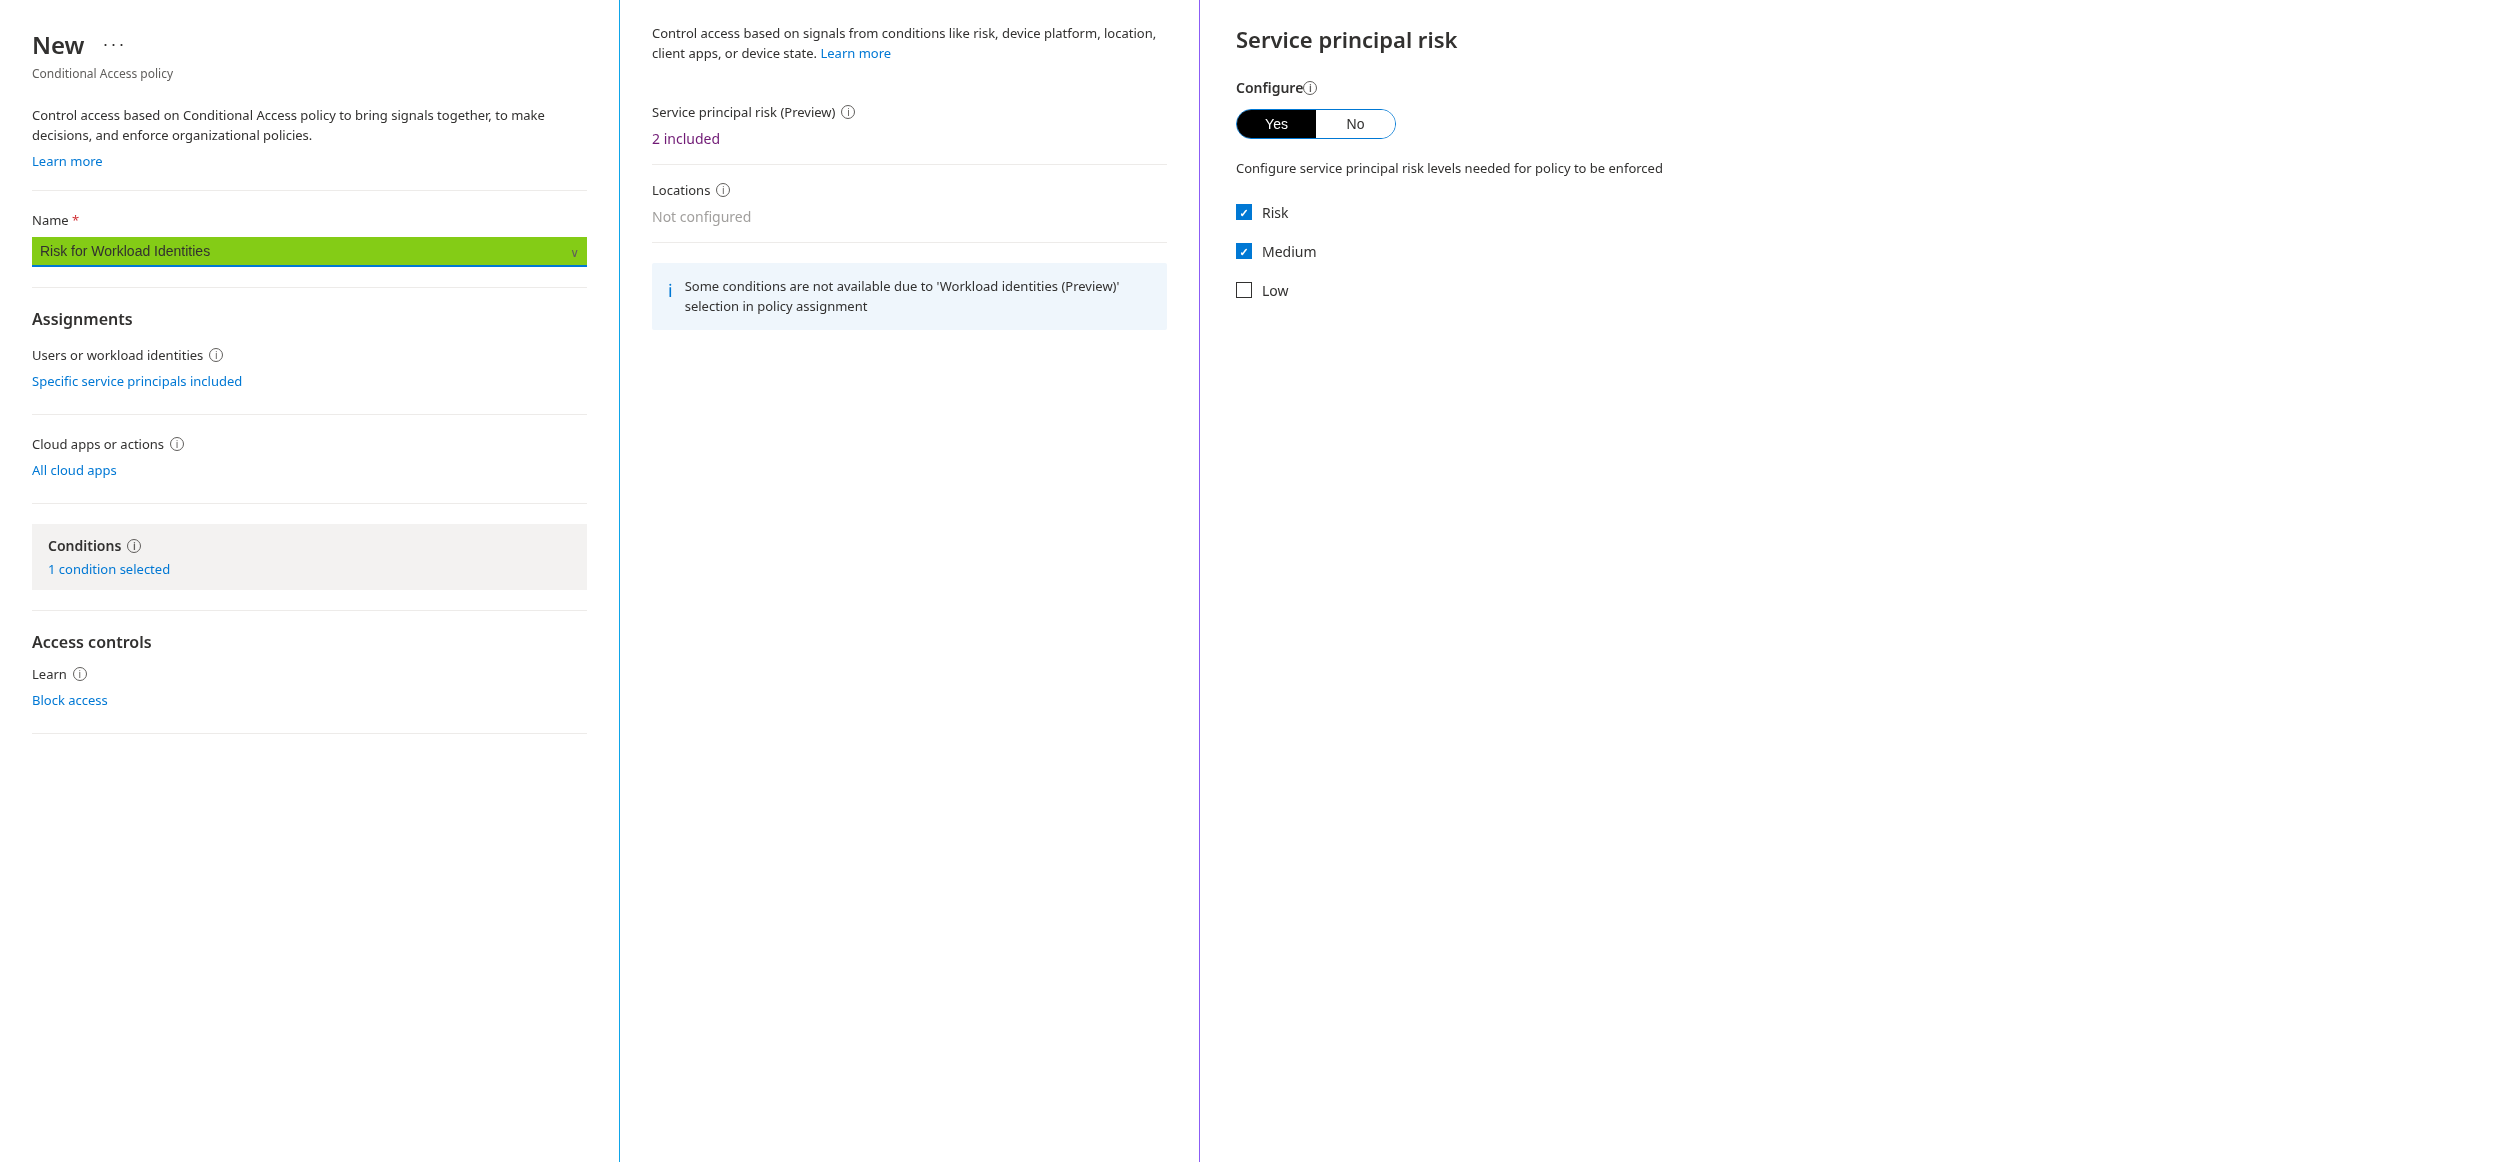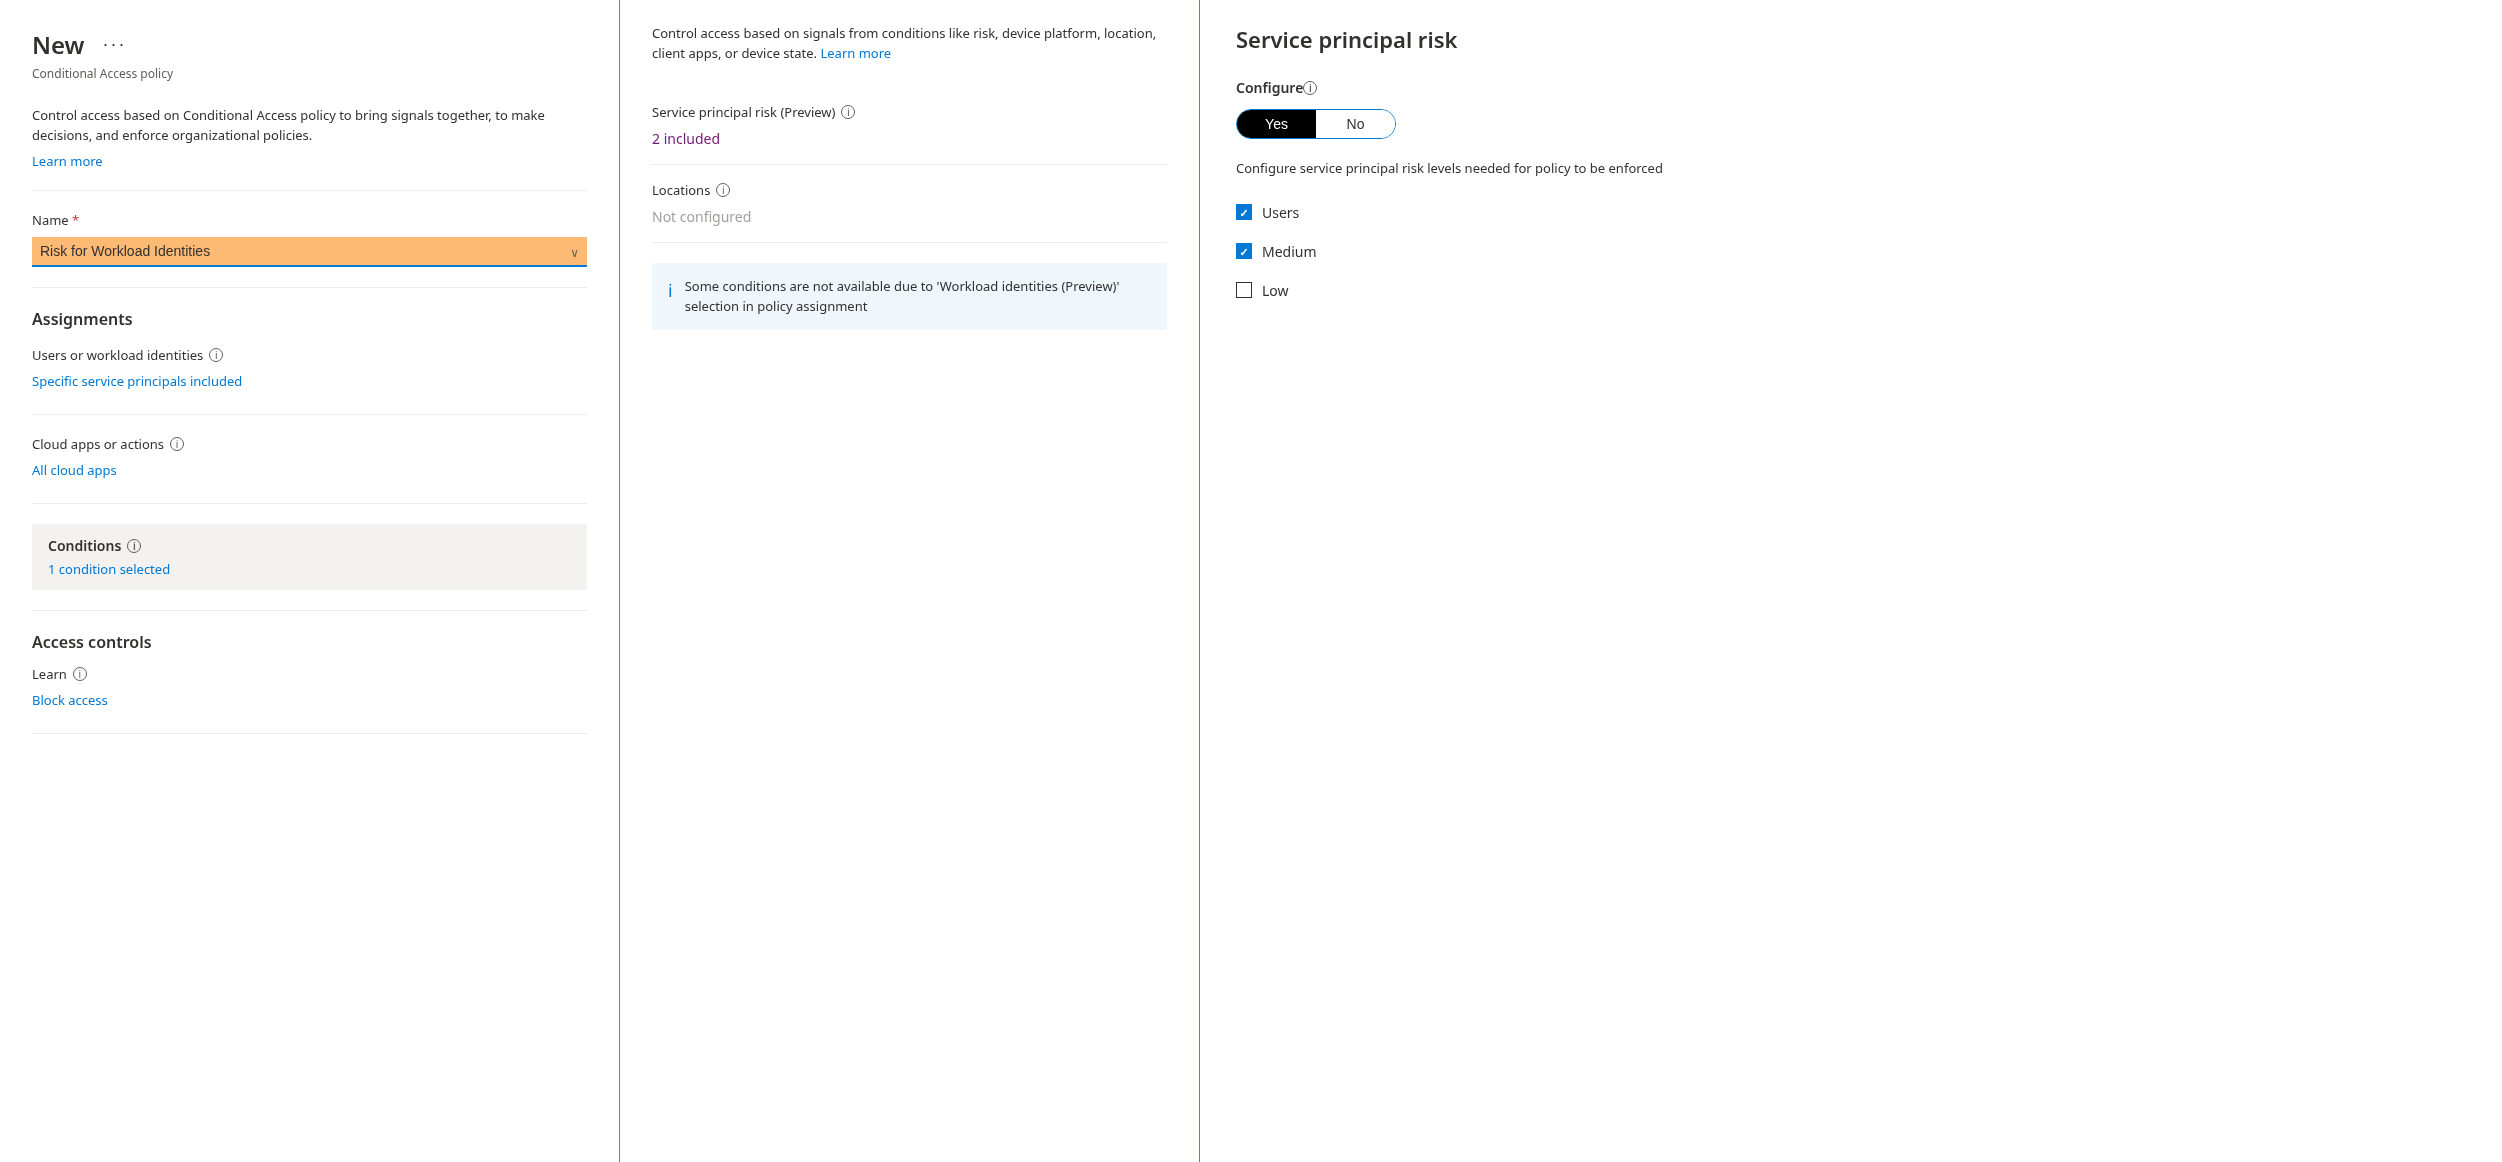--- a/index.html
+++ b/index.html
@@ -71,21 +71,21 @@
       margin-bottom: 20px;
     }
 
     .text-input {
       width: 100%;
       border: none;
       border-bottom: 2px solid #0078d4;
       padding: 6px 30px 6px 8px;
       font-size: 14px;
       color: #323130;
-      background: #fdba74;
+      background: #84cc16;
       outline: none;
     }
 
     .chevron-icon {
       position: absolute;
       right: 8px;
       top: 50%;
       transform: translateY(-50%);
       color: #605e5c;
       font-size: 12px;
@@ -427,21 +427,21 @@
   <div class="toggle-group">
     <button class="toggle-btn active">Yes</button>
     <button class="toggle-btn inactive">No</button>
   </div>
 
   <p class="configure-desc">Configure service principal risk levels needed for policy to be enforced</p>
 
   <div id="checkboxes-container">
       <div class="checkbox-item">
         <div class="checkbox checked"></div>
-        <span class="checkbox-label">Users</span>
+        <span class="checkbox-label">Risk</span>
       </div>
       <div class="checkbox-item">
         <div class="checkbox checked"></div>
         <span class="checkbox-label">Medium</span>
       </div>
       <div class="checkbox-item">
         <div class="checkbox"></div>
         <span class="checkbox-label">Low</span>
       </div>
     </div>

